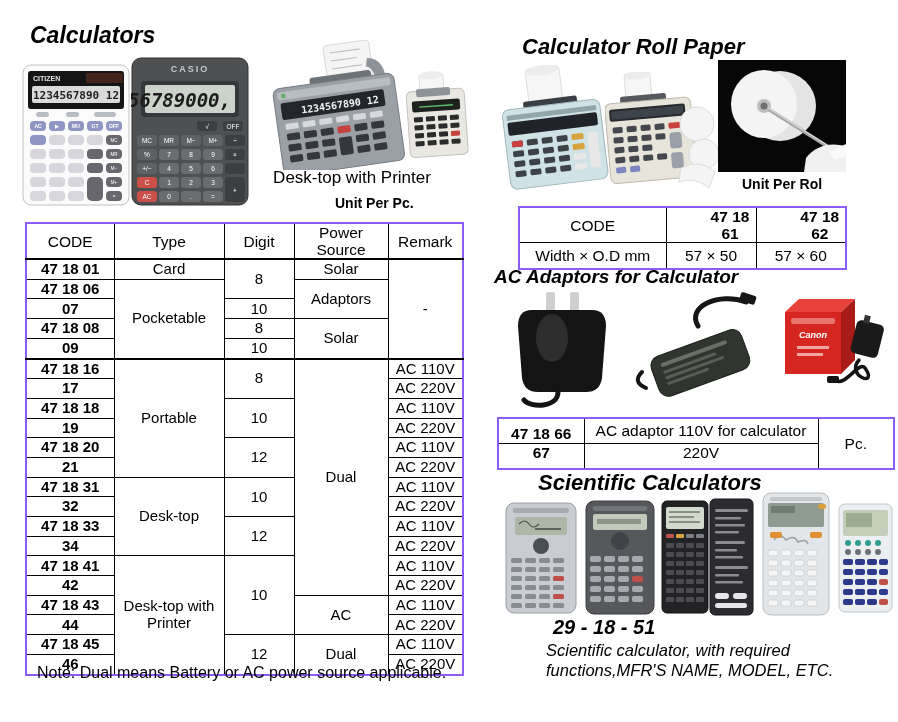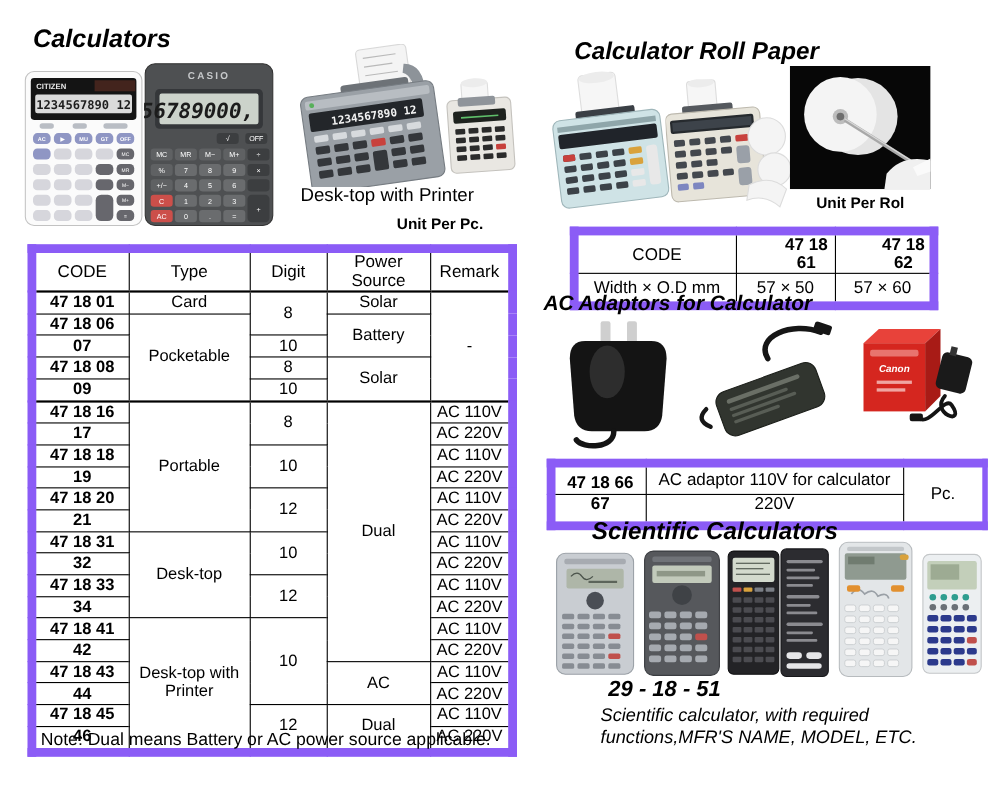--- a/index.html
+++ b/index.html
@@ -3,21 +3,21 @@
 <meta charset="utf-8">
 <style>
   html,body{margin:0;padding:0;background:#fff;}
   body{width:898px;height:722px;overflow:hidden;font-family:"Liberation Sans",sans-serif;color:#000;}
   #page{position:relative;width:898px;height:534px;background:#ffffff;}
   .abs{position:absolute;}
   .sec-title{font-style:italic;font-weight:bold;font-size:23px;letter-spacing:0px;white-space:nowrap;}
   .cap{font-size:17px;}
   .unit{font-size:14px;font-weight:bold;white-space:nowrap;}
   table{border-collapse:collapse;table-layout:fixed;background:#fff;}
-  table.grid{border:8px solid #8b5cf6;}
+  table.grid{border:2px solid #8b5cf6;}
   table.grid th,table.grid td{border:1px solid #000;padding:0;text-align:center;font-size:15px;line-height:1.1;overflow:hidden;}
   table.grid thead th{height:25px;font-weight:normal;font-size:15.5px;border-bottom:2px solid #000;}
   #main-table td{height:18.7px;}
   td.code{text-align:right;padding-right:9px;font-weight:bold;white-space:nowrap;}
   tr.grp td{border-top:2px solid #000;}
   .note{font-size:16px;white-space:nowrap;}
   #roll-table th,#roll-table td{height:24.5px;font-size:15.5px;}
   #roll-table .bold{font-weight:bold;padding-left:38px;}
   #ac-table td{height:23px;font-size:15.5px;}
   #ac-table td.code{vertical-align:bottom;padding-bottom:1px;}
@@ -238,21 +238,21 @@
         <rect x="6" y="50" width="9" height="5" rx="1"></rect>
           <rect x="18" y="50" width="9" height="5" rx="1"></rect>
           <rect x="30" y="50" width="9" height="5" rx="1"></rect>
           <rect x="42" y="50" width="9" height="5" rx="1"></rect>
       </g>
       <rect x="42" y="42" width="9" height="5" rx="1" fill="#c8413c"></rect>
     </g>
   </svg>
 
   <div class="abs cap" style="left:262px;top:168px;width:180px;text-align:center;">Desk-top with Printer</div>
-  <div class="abs unit" style="left:335px;top:195px;width:130px;text-align:center;">Unit Per Pc.</div>
+  <div class="abs unit" style="left:335px;top:195px;width:130px;text-align:left;">Unit Per Pc.</div>
 
   <table id="main-table" class="grid abs" style="left:25px;top:222px;width:437px;">
     <colgroup>
         <col style="width:88px">
         <col style="width:110px">
         <col style="width:70px">
         <col style="width:94px">
         <col style="width:75px">
       </colgroup>
     <thead>
@@ -268,21 +268,21 @@
       <tr>
         <td class="code">47 18 01</td>
         <td>Card</td>
         <td rowspan="2">8</td>
         <td>Solar</td>
         <td rowspan="5">-</td>
       </tr>
       <tr>
         <td class="code">47 18 06</td>
         <td rowspan="4">Pocketable</td>
-        <td rowspan="2">Battery</td>
+        <td rowspan="2">Adaptors</td>
       </tr>
       <tr>
         <td class="code">07</td>
         <td>10</td>
       </tr>
       <tr>
         <td class="code">47 18 08</td>
         <td>8</td>
         <td rowspan="2">Solar</td>
       </tr>

